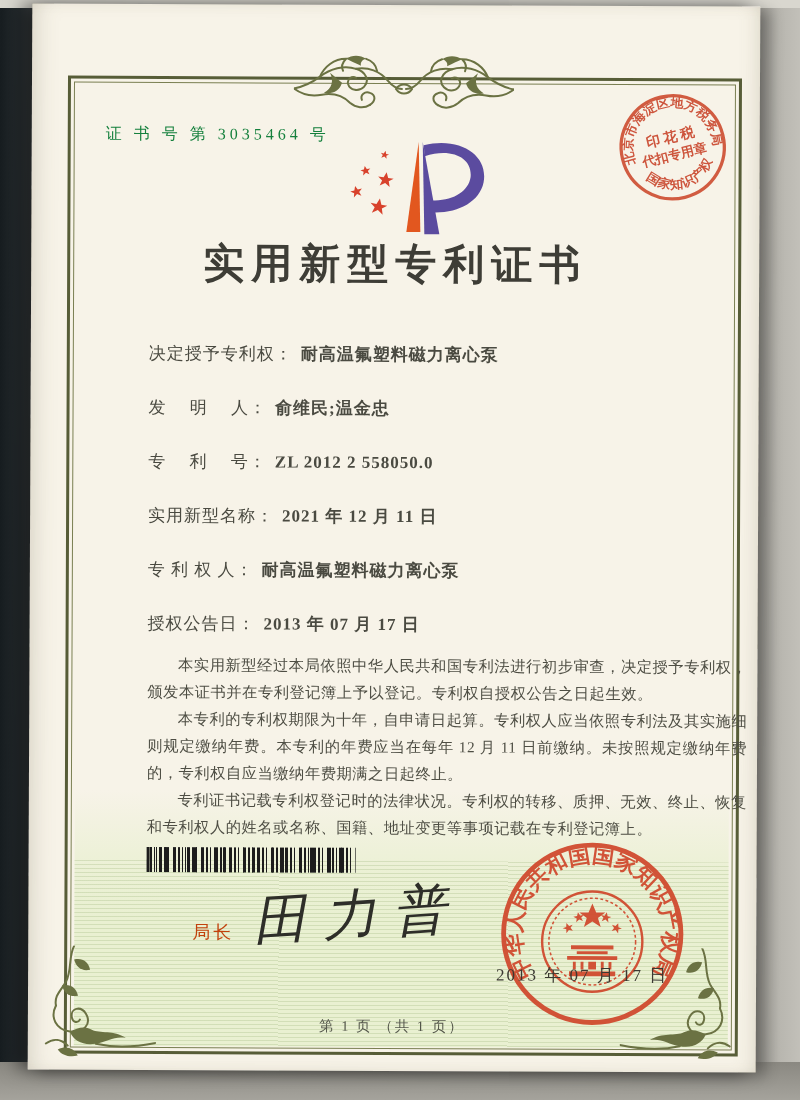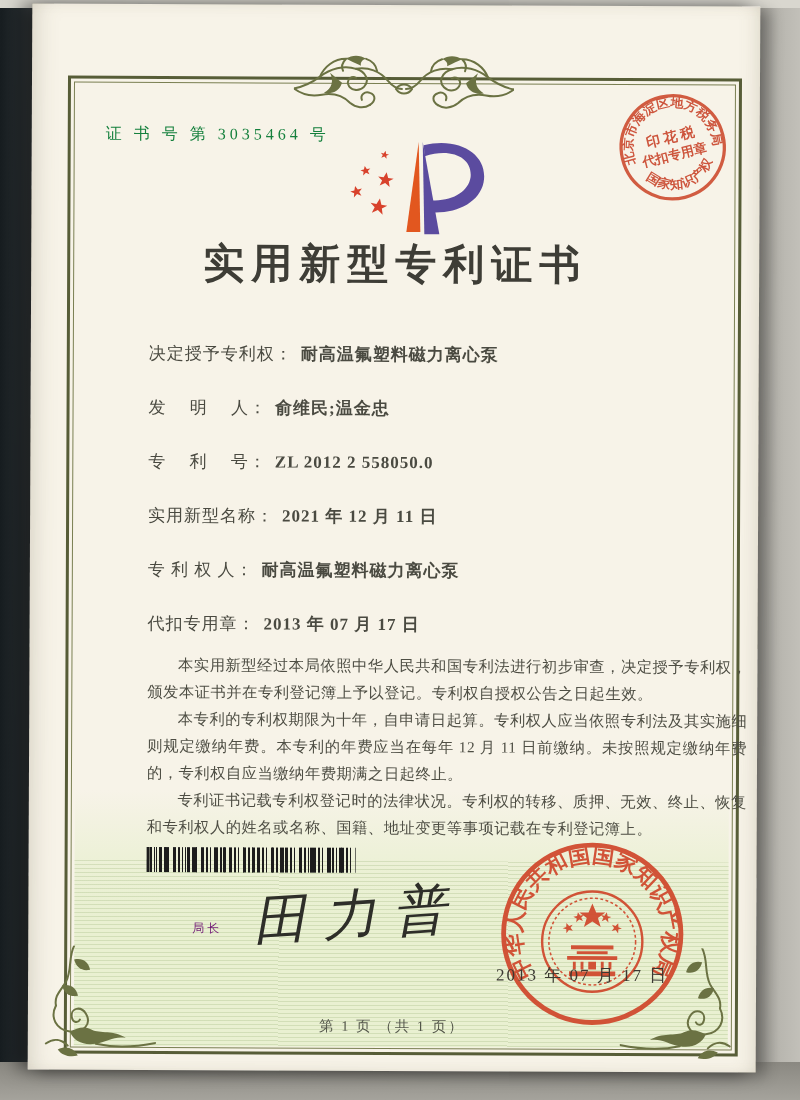--- a/index.html
+++ b/index.html
@@ -63,21 +63,21 @@
   .paras p{margin:0;font-size:15.3px;line-height:1.76;text-align:justify;text-indent:2em;letter-spacing:.5px;}
 
   .barcode{
     position:absolute;left:118px;top:843px;width:206px;height:25px;z-index:5;
     border-left:3px solid #1c1c1c;
     background-image:
       repeating-linear-gradient(90deg,#1c1c1c 0 2px,transparent 2px 4px,#1c1c1c 4px 5px,transparent 5px 9px,#1c1c1c 9px 12px,transparent 12px 14px),
       repeating-linear-gradient(90deg,transparent 0 6px,#1c1c1c 6px 7px,transparent 7px 15px,#1c1c1c 15px 18px,transparent 18px 29px);
   }
 
-  .sig-label{position:absolute;left:164px;top:916px;z-index:6;font-size:12px;letter-spacing:3px;color:#701a75;}
+  .sig-label{position:absolute;left:164px;top:916px;z-index:6;font-size:18px;letter-spacing:3px;color:#c2410c;}
   .sig-name{
     position:absolute;left:224px;top:874px;z-index:6;
     font-size:54px;letter-spacing:16px;color:#2e2e29;font-style:italic;
     transform:rotate(-4deg);
   }
 
   .seal{position:absolute;left:458px;top:822px;width:212px;height:212px;z-index:6;opacity:.93;}
   .seal-date{position:absolute;left:468px;top:958px;z-index:7;font-size:17px;letter-spacing:2px;color:#3b3932;}
 
   .stamp{position:absolute;left:566px;top:66px;width:150px;height:150px;z-index:6;transform:rotate(-14deg);opacity:.9;}
@@ -195,21 +195,21 @@
     <div class="frow">
       <span class="lab">专　 利　 号：</span><span class="val">ZL 2012 2 558050.0</span>
     </div>
     <div class="frow">
       <span class="lab">实用新型名称：</span><span class="val">2021 年 12 月 11 日</span>
     </div>
     <div class="frow">
       <span class="lab">专 利 权 人：</span><span class="val">耐高温氟塑料磁力离心泵</span>
     </div>
     <div class="frow">
-      <span class="lab">代扣专用章：</span><span class="val">2013 年 07 月 17 日</span>
+      <span class="lab">授权公告日：</span><span class="val">2013 年 07 月 17 日</span>
     </div>
   </div>
 
   <div class="paras">
     <p>本实用新型经过本局依照中华人民共和国专利法进行初步审查，决定授予专利权，颁发本证书并在专利登记簿上予以登记。专利权自授权公告之日起生效。</p>
     <p>本专利的专利权期限为十年，自申请日起算。专利权人应当依照专利法及其实施细则规定缴纳年费。本专利的年费应当在每年 12 月 11 日前缴纳。未按照规定缴纳年费的，专利权自应当缴纳年费期满之日起终止。</p>
     <p>专利证书记载专利权登记时的法律状况。专利权的转移、质押、无效、终止、恢复和专利权人的姓名或名称、国籍、地址变更等事项记载在专利登记簿上。</p>
   </div>
 
   <div class="barcode"></div>

